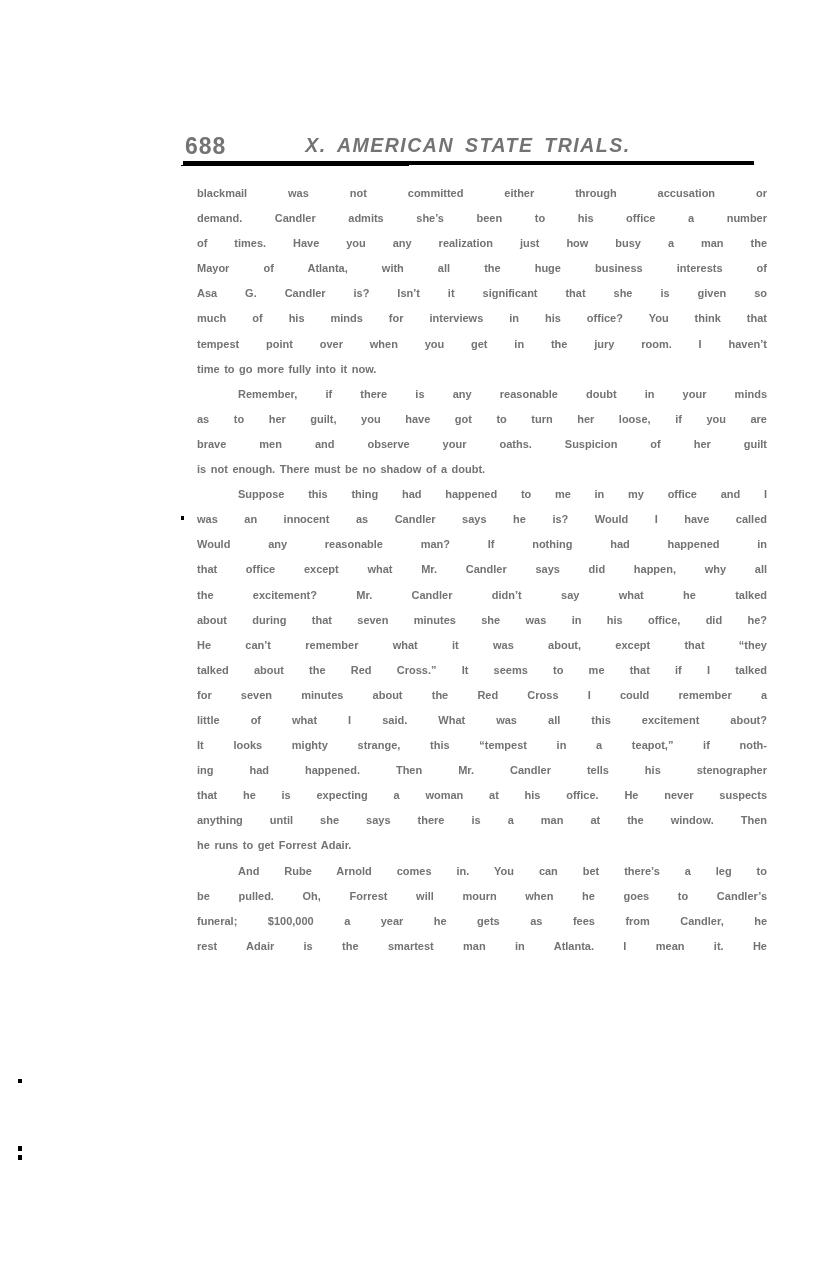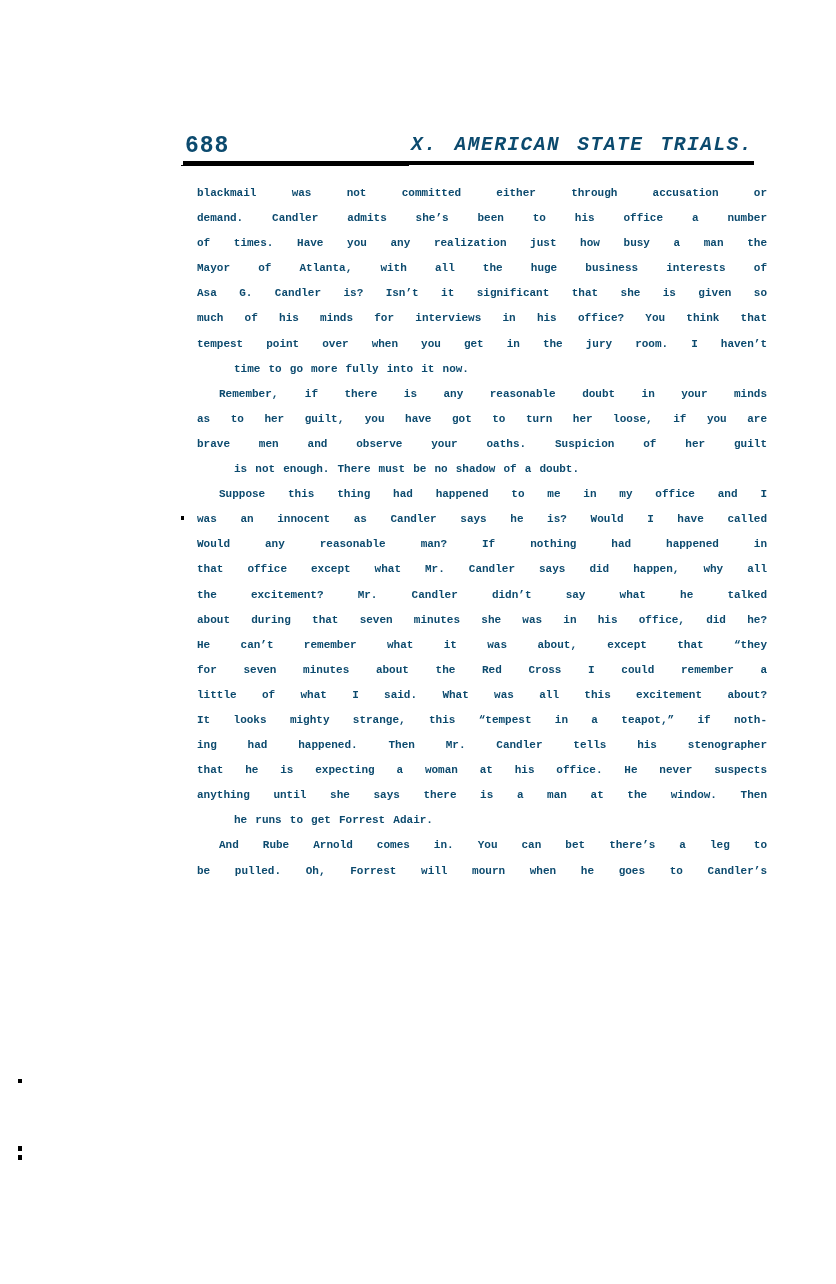--- a/index.html
+++ b/index.html
@@ -5,42 +5,42 @@
   html, body {
     margin: 0;
     padding: 0;
     background: #e8e8e8;
   }
   .page {
     position: relative;
     width: 836px;
     height: 1284px;
     background: #ffffff;
-    color: #0c4a6e;
-    font-family: Liberation Mono, monospace;
+    color: #737373;
+    font-family: Liberation Sans, sans-serif;
     overflow: hidden;
   }
   .header {
     position: absolute;
     top: 131px;
     left: 183px;
     width: 570px;
     height: 30px;
   }
   .page-num {
     position: absolute;
     left: 2px;
     top: 2px;
     font-size: 23px;
     font-weight: bold;
     letter-spacing: 1px;
   }
   .header-title {
     display: block;
-    text-align: right;
+    text-align: center;
     font-size: 19.5px;
     font-weight: bold;
     font-style: italic;
     letter-spacing: 1.5px;
     padding-top: 3px;
     word-spacing: 4px;
   }
   .rule {
     position: absolute;
     top: 161px;
@@ -68,24 +68,24 @@
     line-height: 25.1px;
     word-spacing: 1.5px;
   }
   .line {
     text-align: justify;
     text-align-last: justify;
     white-space: normal;
   }
   .line.lastline {
     text-align-last: left;
-    margin-left: 37px;
   }
   .line.indent {
     text-indent: 22px;
+    margin-left: 19px;
   }
   .speck {
     position: absolute;
     background: #000;
   }
   .speck.s1 { left: 181px; top: 516px; width: 3px; height: 4px; }
   .speck.s2 { left: 18px;  top: 1079px; width: 4px; height: 4px; }
   .speck.s3 { left: 18px;  top: 1146px; width: 4px; height: 5px; }
   .speck.s4 { left: 18px;  top: 1155px; width: 4px; height: 5px; }
 </style>
@@ -114,29 +114,32 @@
       <div class="line">as to her guilt, you have got to turn her loose, if you are</div>
       <div class="line">brave men and observe your oaths.  Suspicion of her guilt</div>
       <div class="line lastline">is not enough.  There must be no shadow of a doubt.</div>
       <div class="line indent">Suppose this thing had happened to me in my office and I</div>
       <div class="line">was an innocent as Candler says he is?  Would I have called</div>
       <div class="line">Would any reasonable man?  If nothing had happened in</div>
       <div class="line">that office except what Mr. Candler says did happen, why all</div>
       <div class="line">the excitement?  Mr. Candler didn’t say what he talked</div>
       <div class="line">about during that seven minutes she was in his office, did he?</div>
       <div class="line">He can’t remember what it was about, except that “they</div>
+      <div class="line">talked about the Red Cross.”  It seems to me that if I talked</div>
       <div class="line">for seven minutes about the Red Cross I could remember a</div>
       <div class="line">little of what I said.  What was all this excitement about?</div>
       <div class="line">It looks mighty strange, this “tempest in a teapot,” if noth-</div>
       <div class="line">ing had happened.  Then Mr. Candler tells his stenographer</div>
       <div class="line">that he is expecting a woman at his office.  He never suspects</div>
       <div class="line">anything until she says there is a man at the window.  Then</div>
       <div class="line lastline">he runs to get Forrest Adair.</div>
       <div class="line indent">And Rube Arnold comes in.  You can bet there’s a leg to</div>
       <div class="line">be pulled.  Oh, Forrest will mourn when he goes to Candler’s</div>
+      <div class="line">funeral; $100,000 a year he gets as fees from Candler, he</div>
+      <div class="line">rest Adair is the smartest man in Atlanta.  I mean it.  He</div>
     </div>
 
   <div class="speck s1"></div>
   <div class="speck s2"></div>
   <div class="speck s3"></div>
   <div class="speck s4"></div>
 
 </div>
 
 </body></html>

